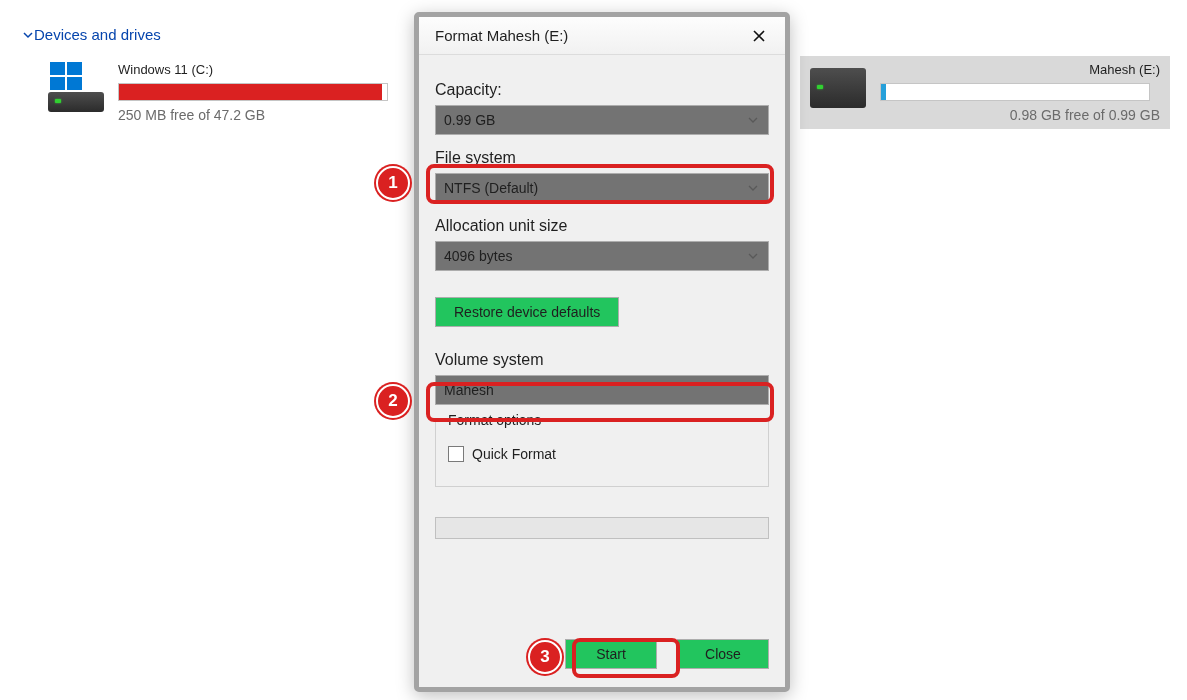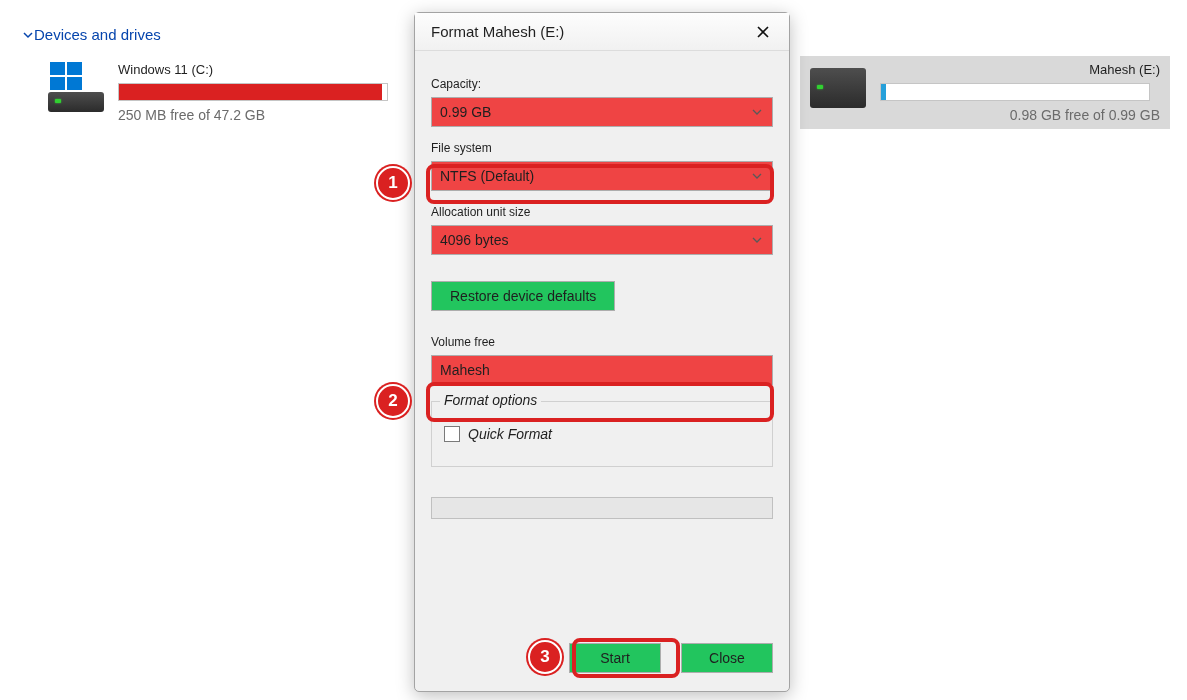--- a/index.html
+++ b/index.html
@@ -108,21 +108,21 @@
     }
 
     
     .dialog {
       position: absolute;
       top: 12px;
       left: 414px;
       width: 376px;
       height: 680px;
       background: #f0f0f0;
-      border: 1px solid #a3a3a3;
+      border: 5px solid #a3a3a3;
       border-radius: 5px;
       box-shadow: 0 4px 18px rgba(0,0,0,0.25);
       display: flex;
       flex-direction: column;
     }
     .dlg-title {
       height: 38px;
       background: linear-gradient(#fdfdfd, #f1f1f1);
       border-bottom: 1px solid #dcdcdc;
       display: flex;
@@ -135,24 +135,24 @@
       width: 32px; height: 28px;
       display: flex; align-items: center; justify-content: center;
       font-size: 16px;
       cursor: pointer;
     }
     .dlg-body {
       padding: 18px 16px 8px 16px;
       display: flex; flex-direction: column;
       gap: 6px;
     }
-    .fld-label { font-size: 12px; margin-top: 8px; }
+    .fld-label { font-size: 16px; margin-top: 8px; }
     .select, .txt {
       height: 30px;
-      background: #ef4444;
+      background: #737373;
       border: 1px solid #adadad;
       display: flex; align-items: center;
       padding: 0 8px;
       font-size: 14px;
       position: relative;
     }
     .select .caret {
       position: absolute; right: 10px; top: 50%; transform: translateY(-50%);
       color: #595959;
     }
@@ -165,21 +165,20 @@
       font-size: 14px;
       padding: 0 18px;
       cursor: pointer;
     }
     .btn-restore { align-self: flex-start; margin-top: 20px; }
     .format-options {
       margin-top: 10px;
       border: 1px solid #d0d0d0;
       padding: 24px 12px 24px 12px;
       position: relative;
-      font-style: italic;
     }
     .format-options .legend {
       position: absolute;
       top: -10px; left: 8px;
       background: #f0f0f0;
       padding: 0 4px;
       font-size: 14px;
     }
     .checkbox-row { display: flex; align-items: center; gap: 8px; }
     .chk {
@@ -309,21 +308,21 @@
         <svg width="10" height="10" viewBox="0 0 10 10">
             <path d="M1 3 L5 7 L9 3" stroke="#595959" stroke-width="1.3" fill="none"></path>
           </svg>
       </span>
     </div>
 
     <div class="btn btn-restore">
       <span>Restore device defaults</span>
     </div>
 
-    <div class="fld-label" style="margin-top:18px">Volume free</div>
+    <div class="fld-label" style="margin-top:18px">Volume system</div>
     <div class="txt">
       <span>Mahesh</span>
     </div>
 
     <div class="format-options">
       <div class="legend">Format options</div>
       <div class="checkbox-row">
         <div class="chk"></div>
         <span>Quick Format</span>
       </div>

